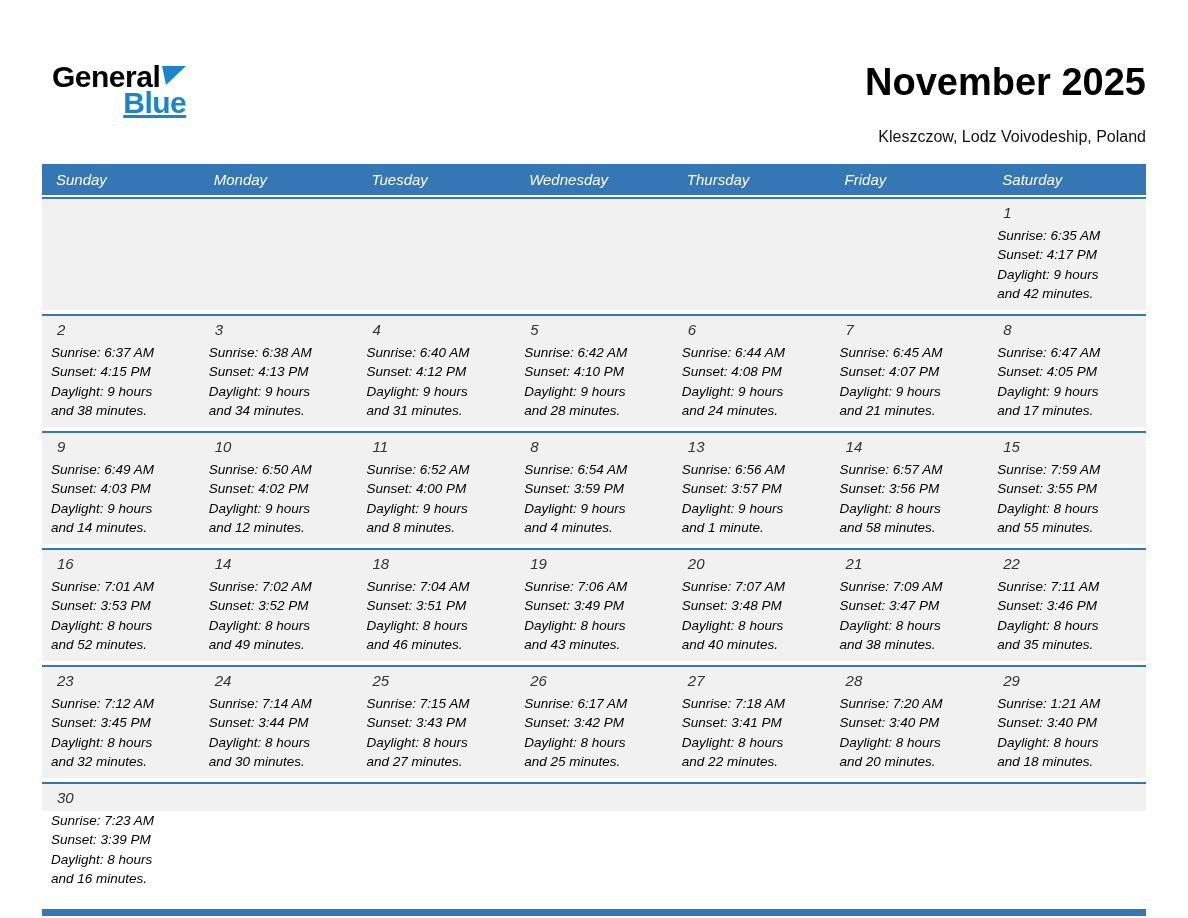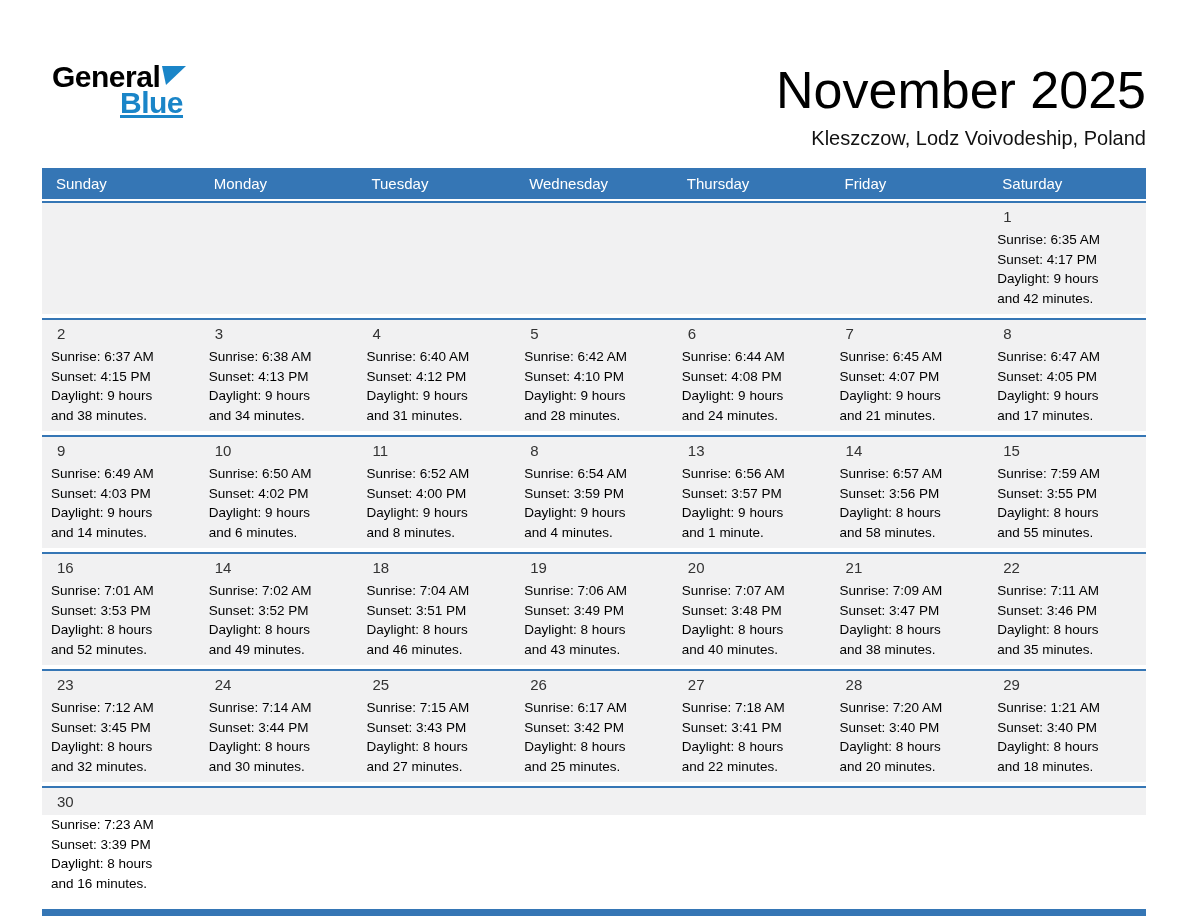--- a/index.html
+++ b/index.html
@@ -17,53 +17,53 @@
     margin: 0 auto;
     background: #fff;
     overflow: hidden;
   }
   .header-area {
     display: flex;
     justify-content: space-between;
     align-items: flex-start;
     padding: 62px 42px 14px 52px;
   }
-  .logo { line-height: 1; }
+  .logo { line-height: 1; text-align: right; }
   .logo-line1 { display: flex; align-items: flex-start; }
   .logo-general {
     font-size: 30px;
     font-weight: bold;
     color: #000;
     letter-spacing: -0.5px;
   }
   .logo-tri { margin-left: 2px; margin-top: 2px; }
   .logo-blue {
     font-size: 30px;
     font-weight: bold;
     color: var(--logo-blue);
     margin-left: 68px;
     margin-top: -4px;
     letter-spacing: -0.5px;
     text-decoration: underline;
   }
   .titles { text-align: right; }
   .page-title {
     margin: 0;
-    font-size: 52px;
-    font-weight: 400;
+    font-size: 38px;
+    font-weight: 700;
     color: #000;
     line-height: 1.1;
   }
   .page-subtitle {
-    margin-top: 8px;
-    font-size: 20px;
+    margin-top: 24px;
+    font-size: 16px;
     font-weight: 400;
     color: #111;
   }
-  .calendar { padding: 4px 42px; }
+  .calendar { padding: 4px 42px; font-style: italic; }
   .weekday-row {
     display: grid;
     grid-template-columns: repeat(7, 1fr);
     background: var(--accent);
     height: 31px;
     align-items: center;
   }
   .weekday-cell {
     color: #fff;
     font-size: 15px;
@@ -216,21 +216,21 @@
             <div class="day-line">Sunrise: 6:49 AM</div>
             <div class="day-line">Sunset: 4:03 PM</div>
             <div class="day-line">Daylight: 9 hours</div>
             <div class="day-line">and 14 minutes.</div>
           </div>
           <div class="day-cell">
             <div class="day-number">10</div>
             <div class="day-line">Sunrise: 6:50 AM</div>
             <div class="day-line">Sunset: 4:02 PM</div>
             <div class="day-line">Daylight: 9 hours</div>
-            <div class="day-line">and 6 minutes.</div>
+            <div class="day-line">and 12 minutes.</div>
           </div>
           <div class="day-cell">
             <div class="day-number">11</div>
             <div class="day-line">Sunrise: 6:52 AM</div>
             <div class="day-line">Sunset: 4:00 PM</div>
             <div class="day-line">Daylight: 9 hours</div>
             <div class="day-line">and 8 minutes.</div>
           </div>
           <div class="day-cell">
             <div class="day-number">8</div>

